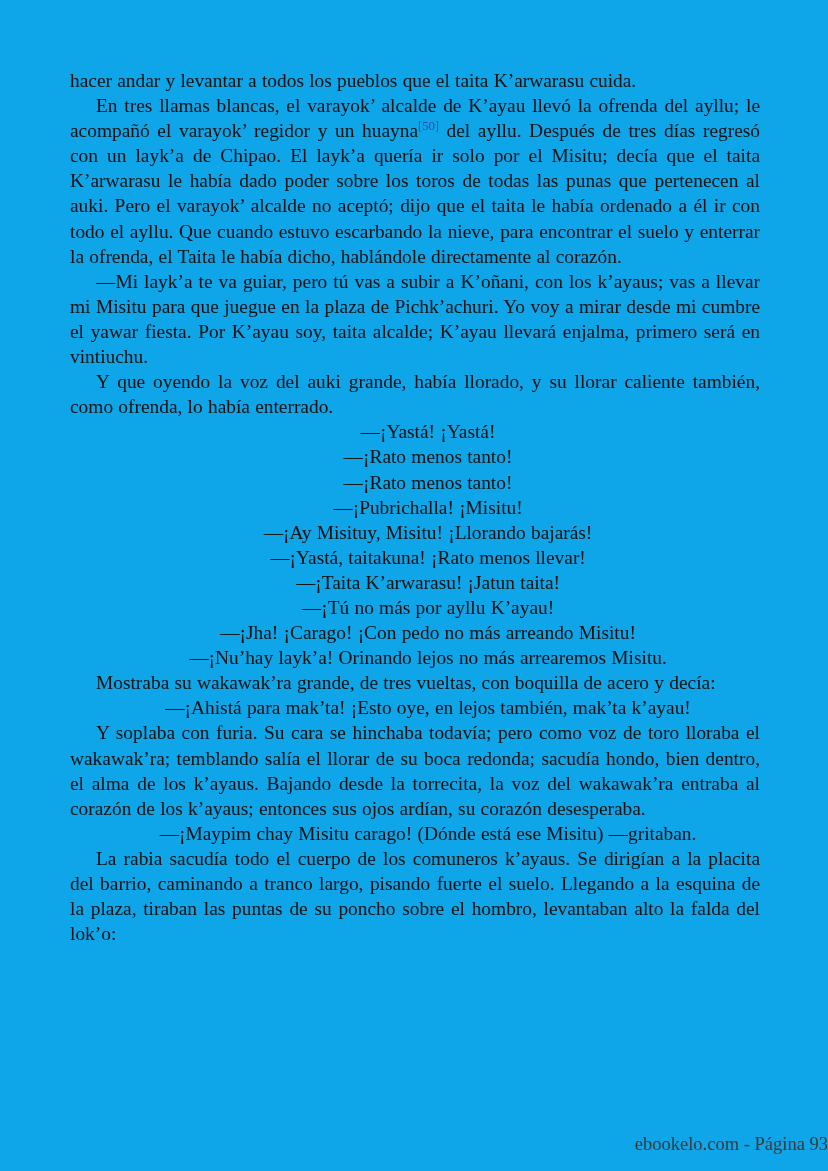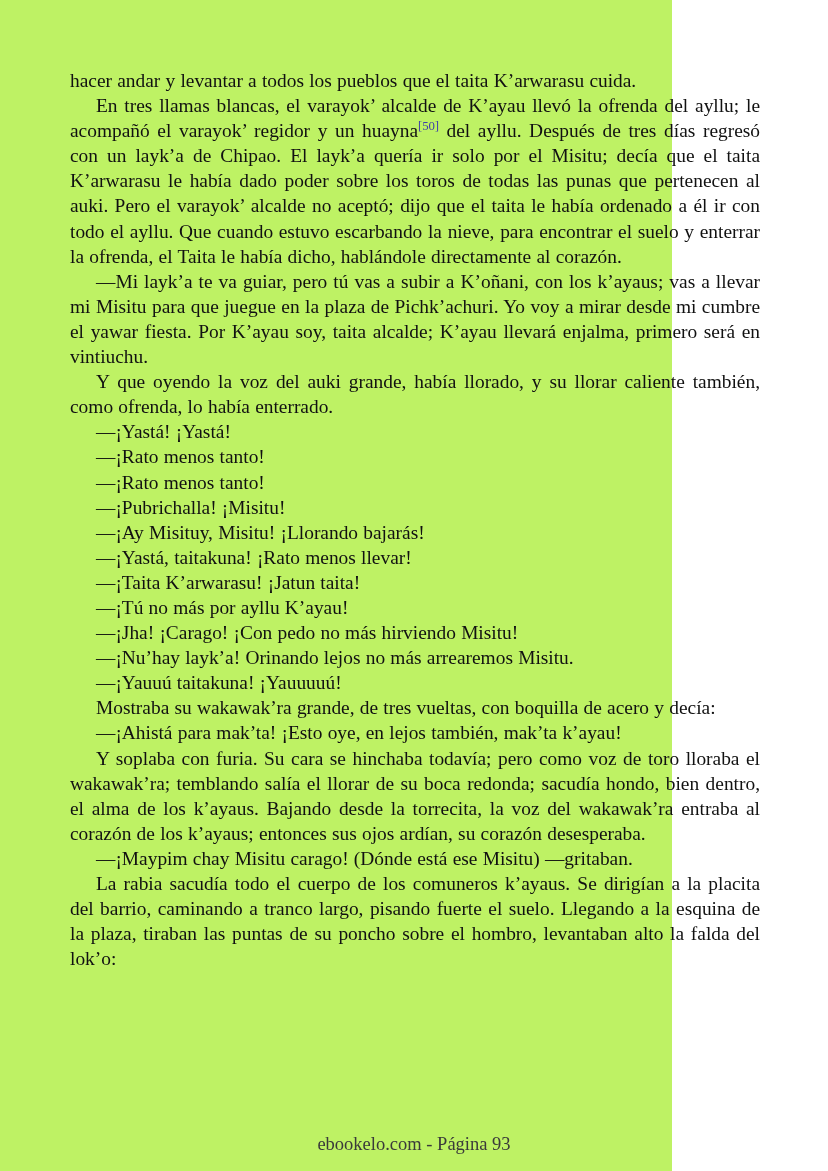--- a/index.html
+++ b/index.html
@@ -13,23 +13,23 @@
     height: 1171px;
     position: relative;
     font-family: "Liberation Serif", "DejaVu Serif", serif;
     color: #000000;
     overflow: hidden;
   }
   .page {
     position: absolute;
     left: 0;
     top: 0;
-    width: 672px;
+    width: 828px;
     height: 1171px;
-    background: #bef264;
+    background: #0ea5e9;
   }
   .content {
     position: absolute;
     left: 70px;
     top: 68px;
     width: 690px;
   }
   p {
     margin: 0;
     font-size: 19.4px;
@@ -46,35 +46,35 @@
     text-align: justify;
   }
   
   p.para-cont {
     text-indent: 0;
     text-align: justify;
   }
   
   p.dialogue {
     text-indent: 26px;
-    text-align: left;
+    text-align: center;
   }
   sup.fn {
     font-size: 0.66em;
     vertical-align: super;
     line-height: 0;
     color: #3f3fa8;
     letter-spacing: -0.01em;
   }
   .footer {
     position: absolute;
     left: 0;
     top: 1132px;
     width: 828px;
-    text-align: center;
+    text-align: right;
     font-size: 18.5px;
     line-height: 24px;
     color: #3a3a3a;
     font-family: "Liberation Serif", "DejaVu Serif", serif;
   }
 </style>
 </head>
 <body>
 
 <div class="page">
@@ -90,23 +90,22 @@
     <p class="para">Y que oyendo la voz del auki grande, había llorado, y su llorar caliente también, como ofrenda, lo había enterrado.</p>
 
     <p class="dialogue">—¡Yastá! ¡Yastá!</p>
     <p class="dialogue">—¡Rato menos tanto!</p>
     <p class="dialogue">—¡Rato menos tanto!</p>
     <p class="dialogue">—¡Pubrichalla! ¡Misitu!</p>
     <p class="dialogue">—¡Ay Misituy, Misitu! ¡Llorando bajarás!</p>
     <p class="dialogue">—¡Yastá, taitakuna! ¡Rato menos llevar!</p>
     <p class="dialogue">—¡Taita K’arwarasu! ¡Jatun taita!</p>
     <p class="dialogue">—¡Tú no más por ayllu K’ayau!</p>
-    <p class="dialogue">—¡Jha! ¡Carago! ¡Con pedo no más hirviendo Misitu!</p>
+    <p class="dialogue">—¡Jha! ¡Carago! ¡Con pedo no más arreando Misitu!</p>
     <p class="dialogue">—¡Nu’hay layk’a! Orinando lejos no más arrearemos Misitu.</p>
-    <p class="dialogue">—¡Yauuú taitakuna! ¡Yauuuuú!</p>
 
 
 
 
     <p class="para">Mostraba su wakawak’ra grande, de tres vueltas, con boquilla de acero y decía:</p>
 
     <p class="dialogue">—¡Ahistá para mak’ta! ¡Esto oye, en lejos también, mak’ta k’ayau!</p>
 
     <p class="para">Y soplaba con furia. Su cara se hinchaba todavía; pero como voz de toro lloraba el wakawak’ra; temblando salía el llorar de su boca redonda; sacudía hondo, bien dentro, el alma de los k’ayaus. Bajando desde la torrecita, la voz del wakawak’ra entraba al corazón de los k’ayaus; entonces sus ojos ardían, su corazón desesperaba.</p>
 

